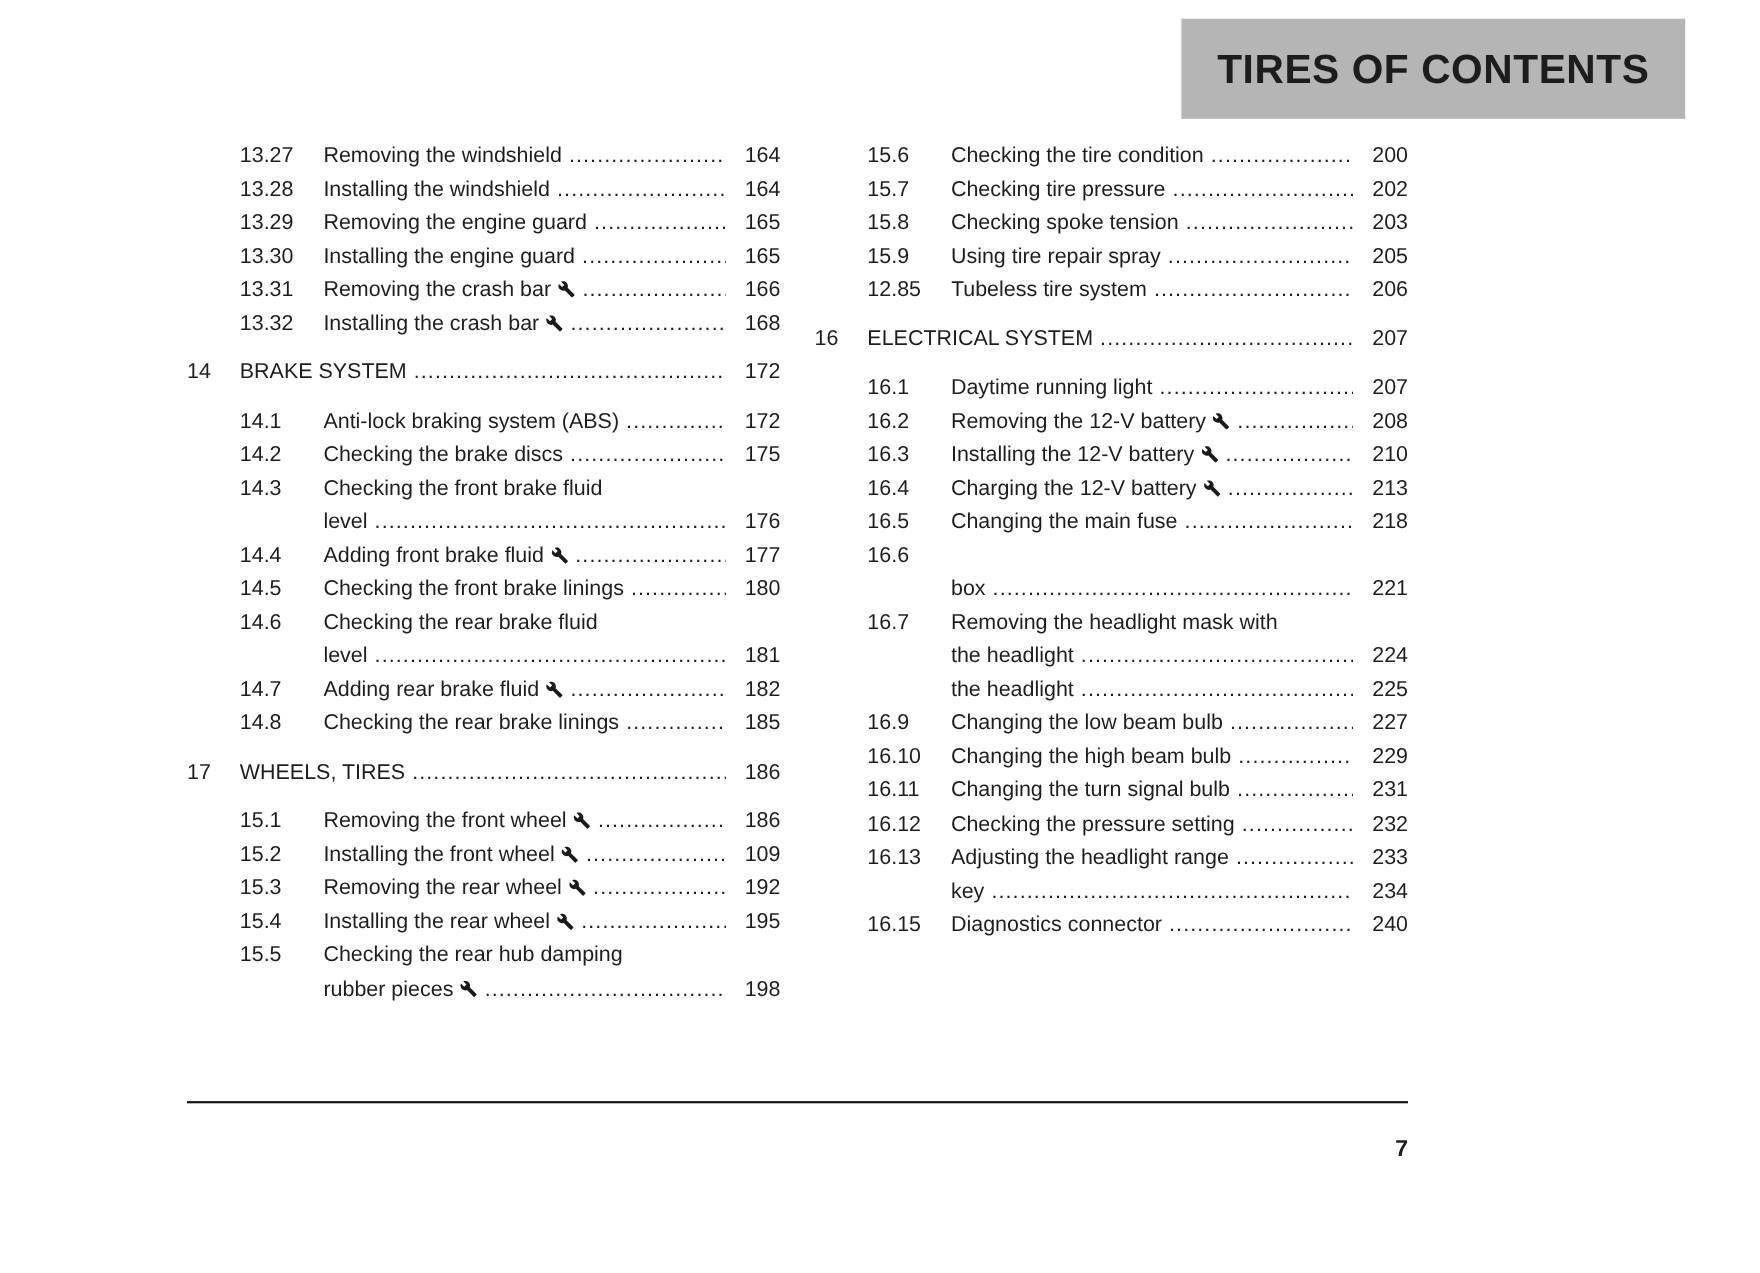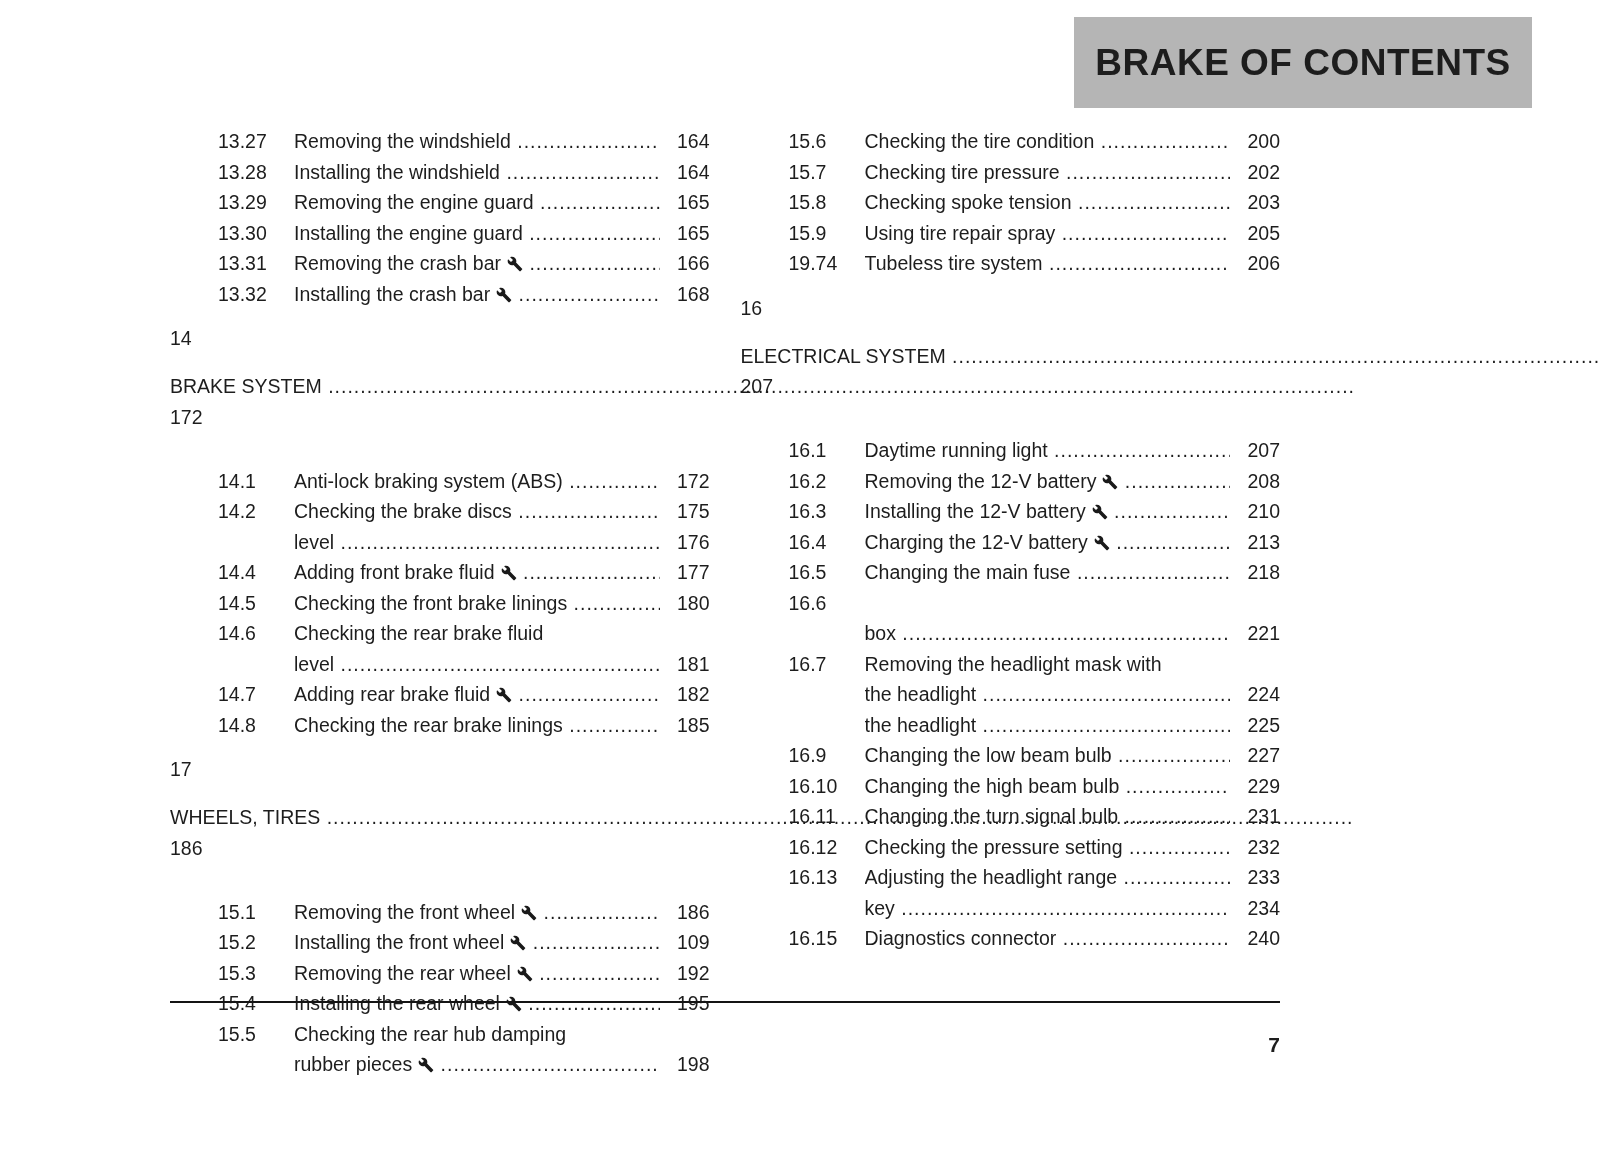--- a/index.html
+++ b/index.html
@@ -47,21 +47,21 @@
   .col { flex: 1 1 0; min-width: 0; }
 
   .row {
     display: flex;
     align-items: baseline;
     font-size: 19.5px;
     line-height: 30.5px;
     white-space: nowrap;
   }
   .row.item { padding-left: 48px; }
-  .row.chapter { margin: 14px 0; flex-direction: column; }
+  .row.chapter { margin: 14px 0; }
 
   .num { flex: 0 0 76px; }
   .chapter .num { flex: 0 0 48px; }
 
   .mid {
     flex: 1 1 auto;
     min-width: 0;
     overflow: hidden;
     white-space: nowrap;
   }
@@ -98,21 +98,21 @@
     font-size: 21px;
     font-weight: bold;
   }
 </style>
 </head>
 <body>
 
 <div class="sheet">
 
   <div class="header-box">
-    <span class="header-title">BRAKE OF CONTENTS</span>
+    <span class="header-title">TIRES OF CONTENTS</span>
   </div>
 
   <div class="columns">
     <div class="col">
         <div class="row item">
           <span class="num">13.27</span>
           <span class="mid"><span class="t">Removing the windshield</span><span class="dots"> ................................................................................................................................................................</span></span>
           <span class="page-num">164</span>
         </div>
         <div class="row item">
@@ -153,20 +153,25 @@
           <span class="num">14.1</span>
           <span class="mid"><span class="t">Anti-lock braking system (ABS)</span><span class="dots"> ................................................................................................................................................................</span></span>
           <span class="page-num">172</span>
         </div>
         <div class="row item">
           <span class="num">14.2</span>
           <span class="mid"><span class="t">Checking the brake discs</span><span class="dots"> ................................................................................................................................................................</span></span>
           <span class="page-num">175</span>
         </div>
         <div class="row item">
+          <span class="num">14.3</span>
+          <span class="mid"><span class="t">Checking the front brake fluid</span></span>
+          <span class="page-num"></span>
+        </div>
+        <div class="row item">
           <span class="num"></span>
           <span class="mid"><span class="t">level</span><span class="dots"> ................................................................................................................................................................</span></span>
           <span class="page-num">176</span>
         </div>
         <div class="row item">
           <span class="num">14.4</span>
           <span class="mid"><span class="t">Adding front brake fluid</span><svg viewBox="0 0 24 24" class="wrench">
               <path d="M22.7 19l-9.1-9.1c.9-2.3.4-5-1.5-6.9-2-2-5-2.4-7.4-1.3L9 6 6 9 1.6 4.7C.4 7.1.9 10.1 2.9 12.1c1.9 1.9 4.6 2.4 6.9 1.5l9.1 9.1c.4.4 1 .4 1.4 0l2.3-2.3c.5-.4.5-1.1.1-1.4z"></path>
             </svg><span class="dots"> ................................................................................................................................................................</span></span>
           <span class="page-num">177</span>
@@ -259,21 +264,21 @@
           <span class="num">15.8</span>
           <span class="mid"><span class="t">Checking spoke tension</span><span class="dots"> ................................................................................................................................................................</span></span>
           <span class="page-num">203</span>
         </div>
         <div class="row item">
           <span class="num">15.9</span>
           <span class="mid"><span class="t">Using tire repair spray</span><span class="dots"> ................................................................................................................................................................</span></span>
           <span class="page-num">205</span>
         </div>
         <div class="row item">
-          <span class="num">19.74</span>
+          <span class="num">12.85</span>
           <span class="mid"><span class="t">Tubeless tire system</span><span class="dots"> ................................................................................................................................................................</span></span>
           <span class="page-num">206</span>
         </div>
         <div class="row chapter">
           <span class="num">16</span>
           <span class="mid"><span class="t">ELECTRICAL SYSTEM</span><span class="dots"> ................................................................................................................................................................</span></span>
           <span class="page-num">207</span>
         </div>
         <div class="row item">
           <span class="num">16.1</span>

